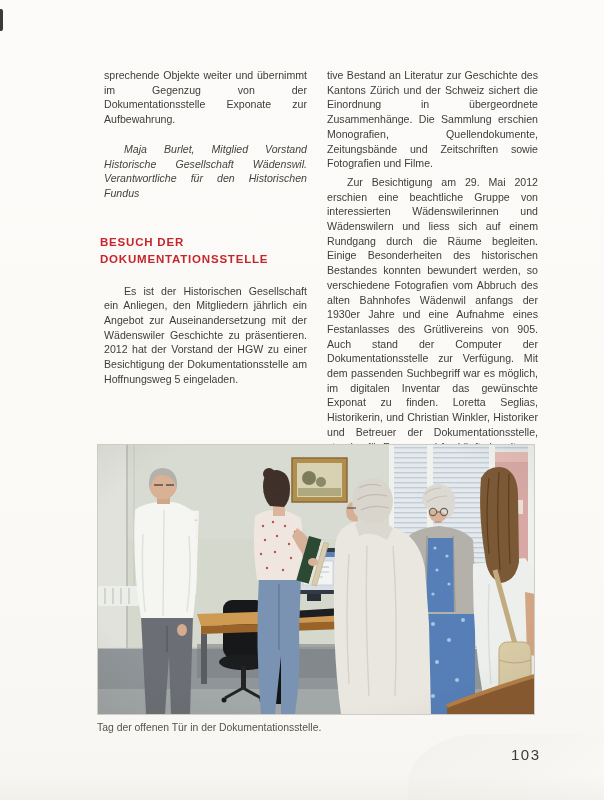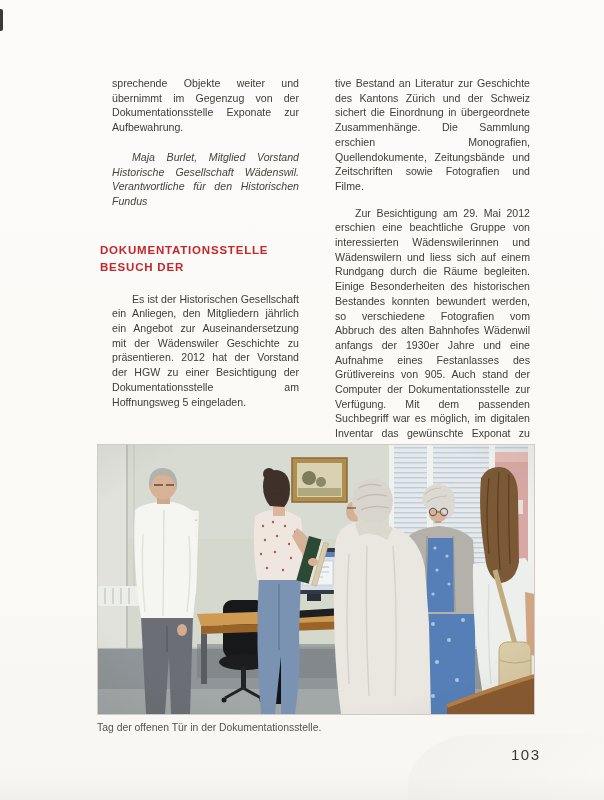--- a/index.html
+++ b/index.html
@@ -15,21 +15,21 @@
   }
   .scan-mark{
     position:absolute;left:0;top:9px;width:3px;height:22px;
     background:#3a3a38;border-radius:0 2px 2px 0;
   }
   .col{
     position:absolute;top:64px;
     font-size:10.6px;line-height:14.7px;color:#3f3d38;
     text-align:justify;
   }
-  .col p{margin:12px;}
+  .col p{margin:4px;}
   .col-left{left:100px;width:211px;}
   .col-right{left:323px;width:219px;}
   .indent{text-indent:20px;}
   .byline{margin-top:15px !important;font-style:italic;color:#45433d;}
   .heading{
     margin:33px 0 16px 0;
     font-size:11.5px;line-height:17px;font-weight:bold;
     letter-spacing:0.8px;color:#c5262b;text-align:left;
   }
   .heading span{display:block;}
@@ -59,22 +59,22 @@
 <body>
 
 <div class="page">
 
   <div class="scan-mark"></div>
 
   <div class="col col-left">
     <p>sprechende Objekte weiter und übernimmt im Gegenzug von der Dokumentationsstelle Exponate zur Aufbewahrung.</p>
     <p class="byline indent">Maja Burlet, Mitglied Vorstand Historische Gesellschaft Wädenswil. Verantwortliche für den Historischen Fundus</p>
     <h2 class="heading">
+      <span>BESUCH DER</span>
       <span>DOKUMENTATIONSSTELLE</span>
-      <span>BESUCH DER</span>
     </h2>
     <p class="indent">Es ist der Historischen Gesellschaft ein Anliegen, den Mitgliedern jährlich ein Angebot zur Auseinandersetzung mit der Wädenswiler Geschichte zu präsentieren. 2012 hat der Vorstand der HGW zu einer Besichtigung der Dokumentationsstelle am Hoffnungsweg 5 eingeladen.</p>
   </div>
 
   <div class="col col-right">
     <p>tive Bestand an Literatur zur Geschichte des Kantons Zürich und der Schweiz sichert die Einordnung in übergeordnete Zusammenhänge. Die Sammlung erschien Monografien, Quellendokumente, Zeitungsbände und Zeitschriften sowie Fotografien und Filme.</p>
     <p class="indent">Zur Besichtigung am 29. Mai 2012 erschien eine beachtliche Gruppe von interessierten Wädenswilerinnen und Wädenswilern und liess sich auf einem Rundgang durch die Räume begleiten. Einige Besonderheiten des historischen Bestandes konnten bewundert werden, so verschiedene Fotografien vom Abbruch des alten Bahnhofes Wädenwil anfangs der 1930er Jahre und eine Aufnahme eines Festanlasses des Grütlivereins von 905. Auch stand der Computer der Dokumentationsstelle zur Verfügung. Mit dem passenden Suchbegriff war es möglich, im digitalen Inventar das gewünschte Exponat zu finden. Loretta Seglias, Historikerin, und Christian Winkler, Historiker und Betreuer der Dokumentationsstelle, standen für Fragen und Auskünfte bereit.</p>
   </div>
 
   <figure class="figure">

